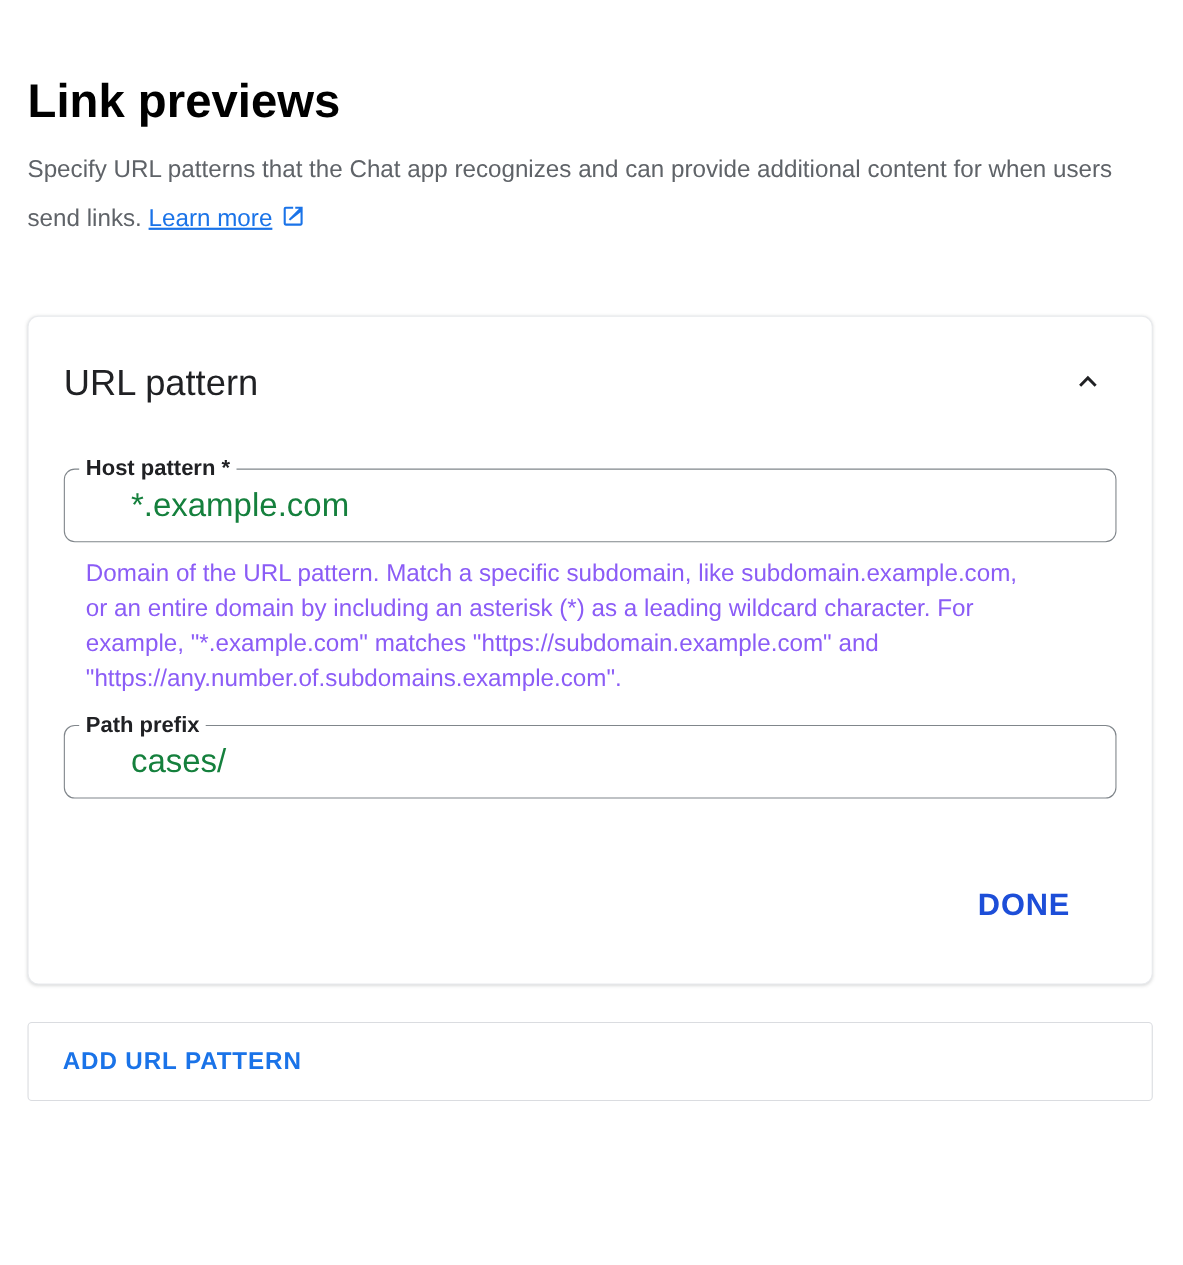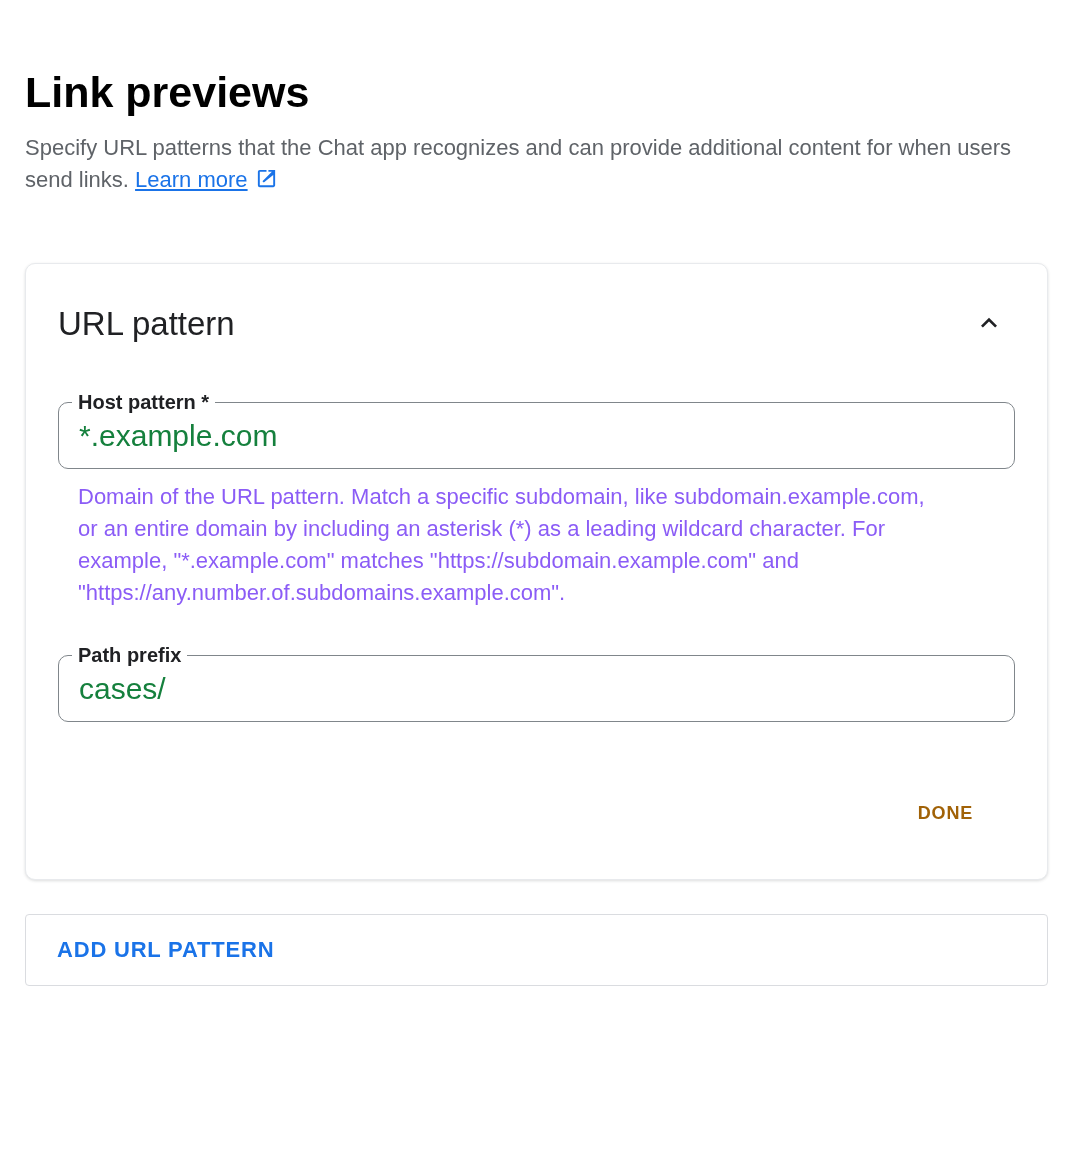--- a/index.html
+++ b/index.html
@@ -15,21 +15,21 @@
     font-size: 43px;
     font-weight: 700;
     line-height: 48px;
     color: #000000;
     letter-spacing: 0;
     margin-top: 48px;
   }
   .page-desc {
     margin-top: 16px;
     font-size: 22px;
-    line-height: 32px;
+    line-height: 44px;
     color: #5f6368;
     max-width: 1010px;
   }
   .learn-more {
     color: #1a73e8;
     text-decoration: underline;
     cursor: pointer;
     white-space: nowrap;
   }
   .ext-icon {
@@ -61,29 +61,30 @@
     background: none;
     border: none;
     cursor: pointer;
     padding: 2px;
     margin-right: 8px;
     display: flex;
     align-items: center;
     justify-content: center;
   }
   .field-wrap { position: relative; margin-top: 56px; }
-  .field-wrap.second { margin-top: 46px; }
+  .field-wrap.second { margin-top: 26px; }
   .field-outline {
     position: relative;
     height: 67px;
     border: 1.5px solid #80868b;
     border-radius: 10px;
     display: flex;
     align-items: center;
     background: #ffffff;
+    padding-left: 40px;
   }
   .field-label {
     position: absolute;
     top: -14px;
     left: 13px;
     background: #ffffff;
     padding: 0 6px;
     font-size: 20px;
     font-weight: 700;
     line-height: 26px;
@@ -110,23 +111,23 @@
   }
   .done-row {
     margin-top: 72px;
     display: flex;
     justify-content: flex-end;
   }
   .done-btn {
     background: none;
     border: none;
     cursor: pointer;
-    color: #a16207;
+    color: #1d4ed8;
     font-family: "Liberation Sans", "DejaVu Sans", sans-serif;
-    font-size: 18px;
+    font-size: 28px;
     font-weight: 700;
     letter-spacing: 0.8px;
     padding: 9px 10px;
     margin-right: 32px;
     border-radius: 4px;
   }
   .add-pattern-box {
     margin-top: 34px;
     height: 72px;
     border: 1px solid #dadce0;

